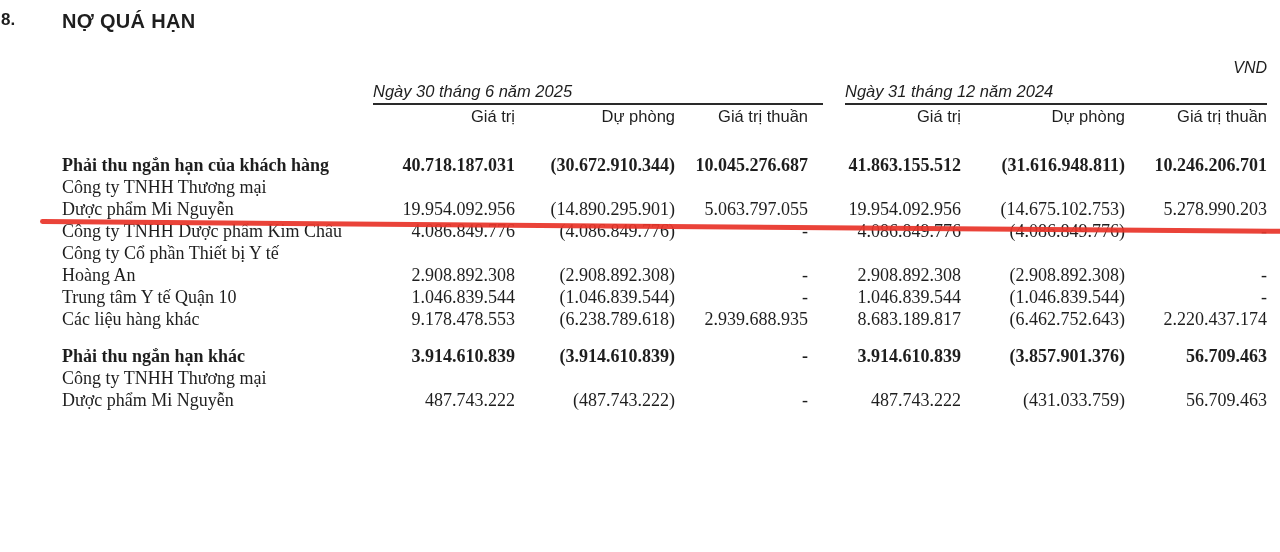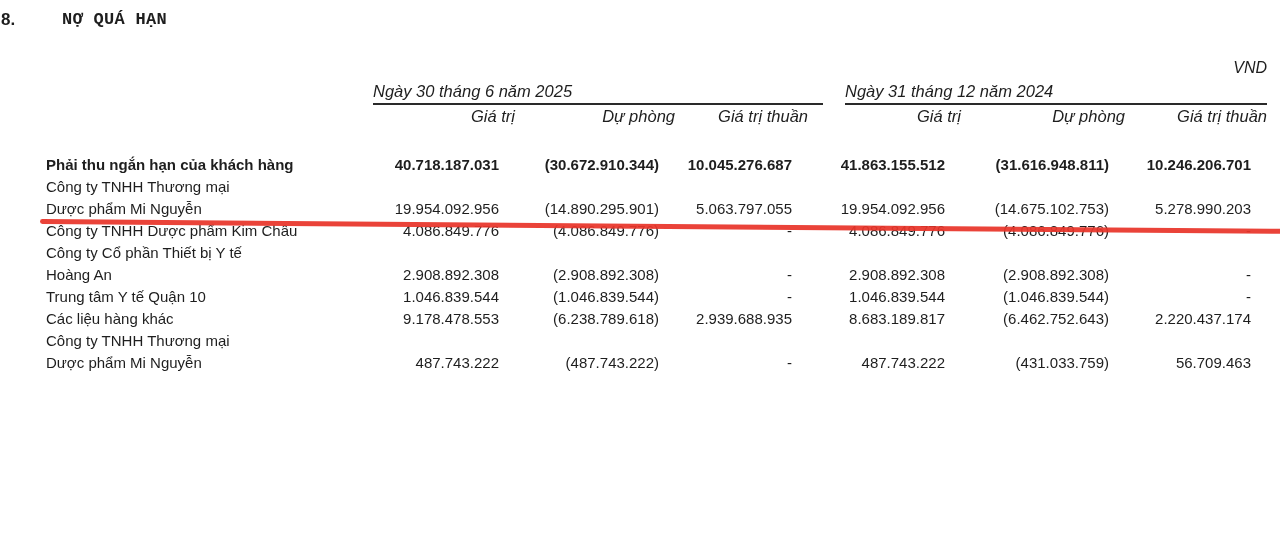--- a/index.html
+++ b/index.html
@@ -20,24 +20,23 @@
     position: absolute;
     left: 1px;
     top: 10px;
     font-size: 17px;
     font-weight: bold;
   }
   .page-title {
     position: absolute;
     left: 62px;
     top: 10px;
-    font-size: 17px;
+    font-size: 20px;
     font-weight: bold;
     letter-spacing: 0.3px;
-    font-family: Liberation Mono, monospace;
   }
   .currency-note {
     position: absolute;
     left: 1127px;
     width: 140px;
     top: 59px;
     text-align: right;
     font-style: italic;
     font-size: 16px;
   }
@@ -55,40 +54,40 @@
     position: absolute;
     top: 103px;
     height: 2px;
     background: #2a2a2a;
   }
   .r1 { left: 373px; width: 450px; }
   .r2 { left: 845px; width: 422px; }
   .sub-header {
     position: absolute;
     top: 107px;
-    font-style: italic;
     font-size: 16.5px;
     text-align: right;
     white-space: nowrap;
   }
   .sh1 { left: 375px;  width: 140px; }
   .sh2 { left: 517px;  width: 158px; }
   .sh3 { left: 677px;  width: 131px; }
   .sh4 { left: 845px;  width: 116px; }
   .sh5 { left: 963px;  width: 162px; }
   .sh6 { left: 1127px; width: 140px; }
   table.body {
     position: absolute;
-    left: 46px;
+    left: 62px;
     top: 154px;
     width: 1205px;
     border-collapse: collapse;
     table-layout: fixed;
-    font-size: 15px;
+    font-size: 18px;
     line-height: 22px;
+    font-family: Liberation Serif, serif;
   }
   table.body td {
     padding: 0;
     vertical-align: bottom;
     white-space: nowrap;
   }
   table.body td.name {
     vertical-align: top;
     text-align: left;
   }
@@ -204,20 +203,31 @@
           <td class="name">
             <div>Các liệu hàng khác</div>
           </td>
           <td class="val">9.178.478.553</td>
           <td class="val">(6.238.789.618)</td>
           <td class="val">2.939.688.935</td>
           <td class="val">8.683.189.817</td>
           <td class="val">(6.462.752.643)</td>
           <td class="val">2.220.437.174</td>
         </tr>
+        <tr class="bold gap">
+          <td class="name">
+            <div>Phải thu ngắn hạn khác</div>
+          </td>
+          <td class="val">3.914.610.839</td>
+          <td class="val">(3.914.610.839)</td>
+          <td class="val">-</td>
+          <td class="val">3.914.610.839</td>
+          <td class="val">(3.857.901.376)</td>
+          <td class="val">56.709.463</td>
+        </tr>
         <tr>
           <td class="name">
             <div>Công ty TNHH Thương mại</div>
             <div>Dược phẩm Mi Nguyễn</div>
           </td>
           <td class="val">487.743.222</td>
           <td class="val">(487.743.222)</td>
           <td class="val">-</td>
           <td class="val">487.743.222</td>
           <td class="val">(431.033.759)</td>

